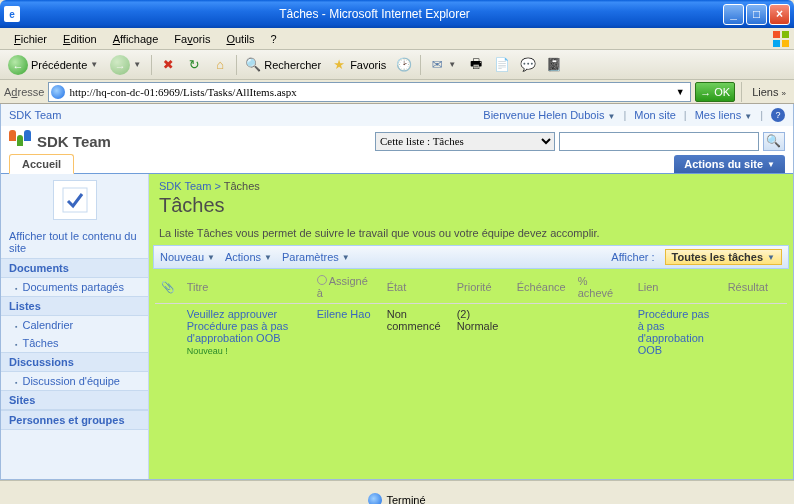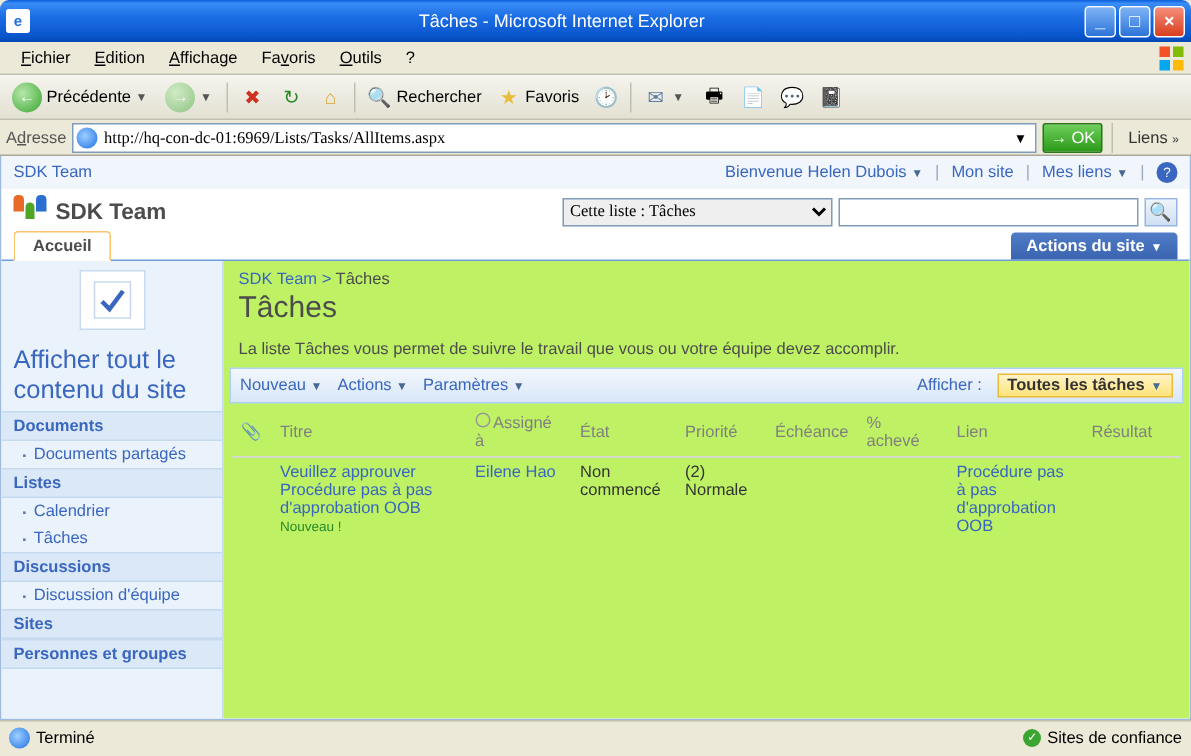--- a/index.html
+++ b/index.html
@@ -64,21 +64,21 @@
 .tab { padding: 3px 12px; border: 1px solid #add1f7; border-bottom: none; background: linear-gradient(to bottom, #fff, #e2edf9); color: #3966bf; font-weight: bold; border-radius: 3px 3px 0 0; cursor: pointer; }
 .tab.active { border-color: #f9c36a; background: #fff; border-bottom: 1px solid #fff; margin-bottom: -1px; color: #4c4c4c; }
 .tabsrow .spacer { flex: 1; }
 .siteactions { background: linear-gradient(to bottom, #4f7bc7, #3a64b0); color: #fff; padding: 3px 10px; border-radius: 3px 3px 0 0; cursor: pointer; font-weight: bold; display: flex; align-items: center; gap: 4px; }
 
 
 .bodycols { flex: 1; display: flex; background: #eaf2fb; overflow: hidden; }
 .leftcol { width: 148px; background: #eaf2fb; border-right: 1px solid #c6d9ef; display: flex; flex-direction: column; }
 .quickbox { margin: 6px; width: 44px; height: 40px; background: #fff; border: 1px solid #c6d9ef; display: flex; align-items: center; justify-content: center; align-self: center; }
 .quickbox svg { width: 30px; height: 30px; }
-.navlink { color: #3966bf; padding: 4px 10px 4px 8px; cursor: pointer; font-size: 17px; }
+.navlink { color: #3966bf; padding: 4px 10px 4px 8px; cursor: pointer; font-size: 11px; }
 .navhead { background: #dbe8f8; color: #3966bf; font-weight: bold; padding: 3px 8px; border-top: 1px solid #c6d9ef; border-bottom: 1px solid #c6d9ef; }
 .navitem { padding: 3px 8px 3px 14px; color: #3966bf; cursor: pointer; }
 .navitem::before { content: "▪"; color: #5b7da8; margin-right: 5px; font-size: 7px; }
 
 .rightcol { flex: 1; background: #bef264; display: flex; flex-direction: column; }
 .crumb { padding: 6px 10px 2px 10px; color: #3966bf; }
 .crumb .cur { color: #4c4c4c; }
 .pagetitle { font-size: 20px; color: #4c4c4c; padding: 0 10px 6px 10px; font-family: Verdana, Arial; }
 .desc { padding: 4px 10px; color: #4c4c4c; font-size: 11px; }
 
@@ -88,21 +88,21 @@
 .viewsel { background: linear-gradient(to bottom, #fff3c8, #ffe37a); border: 1px solid #e8bb39; padding: 1px 6px; display: flex; align-items: center; gap: 4px; cursor: pointer; color: #333; font-weight: bold; }
 
 .tablewrap { margin: 0 6px; }
 table.lst { width: 100%; border-collapse: collapse; font-size: 11px; }
 table.lst th { text-align: left; font-weight: normal; color: #808080; padding: 4px 6px; border-bottom: 1px solid #d8d8d8; }
 table.lst td { padding: 4px 6px; vertical-align: top; color: #333; }
 table.lst td.lk { color: #3966bf; cursor: pointer; }
 .newbadge { color: #2a8a2a; font-size: 9px; }
 
 
-.statusbar { height: 22px; background: #ece9d8; border-top: 1px solid #c0c0b0; display: flex; align-items: center; padding: 0 6px; gap: 6px; }
+.statusbar { height: 22px; background: #ece9d8; border-top: 1px solid #c0c0b0; display: flex; align-items: center; padding: 12px 6px; gap: 6px; flex-direction: column; }
 .statusbar .sl { flex: 1; display: flex; align-items: center; gap: 4px; }
 .statusbar .sr { display: flex; align-items: center; gap: 4px; }
 .iemini { width: 14px; height: 14px; border-radius: 50%; background: radial-gradient(circle at 40% 40%, #9ed0ff, #1c6ee5); }
 .trusticon { width: 12px; height: 12px; border-radius: 50%; background: #3aa531; display: flex; align-items: center; justify-content: center; color: #fff; font-size: 8px; }
 </style>
 </head>
 <body>
 
 <div class="titlebar">
   <div class="title-icon">e</div>

